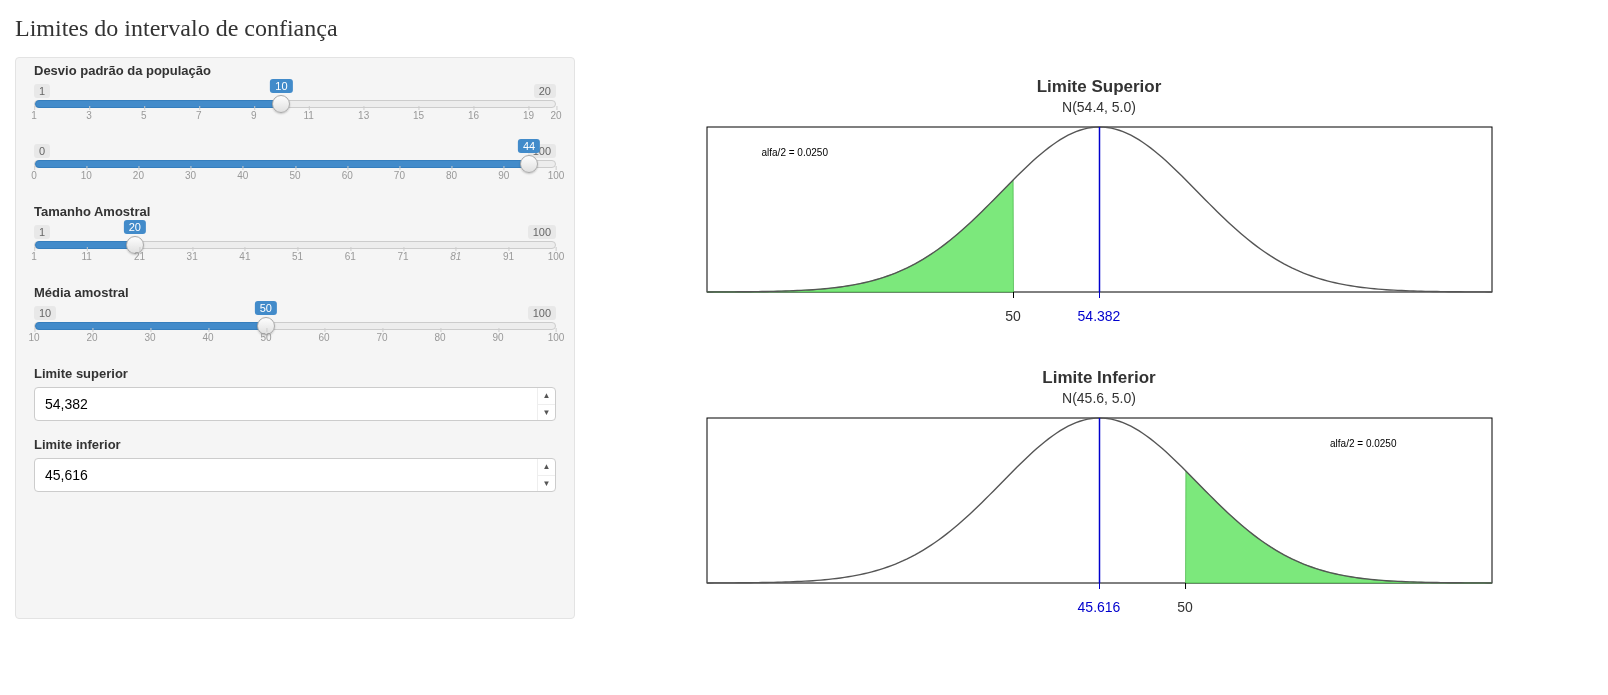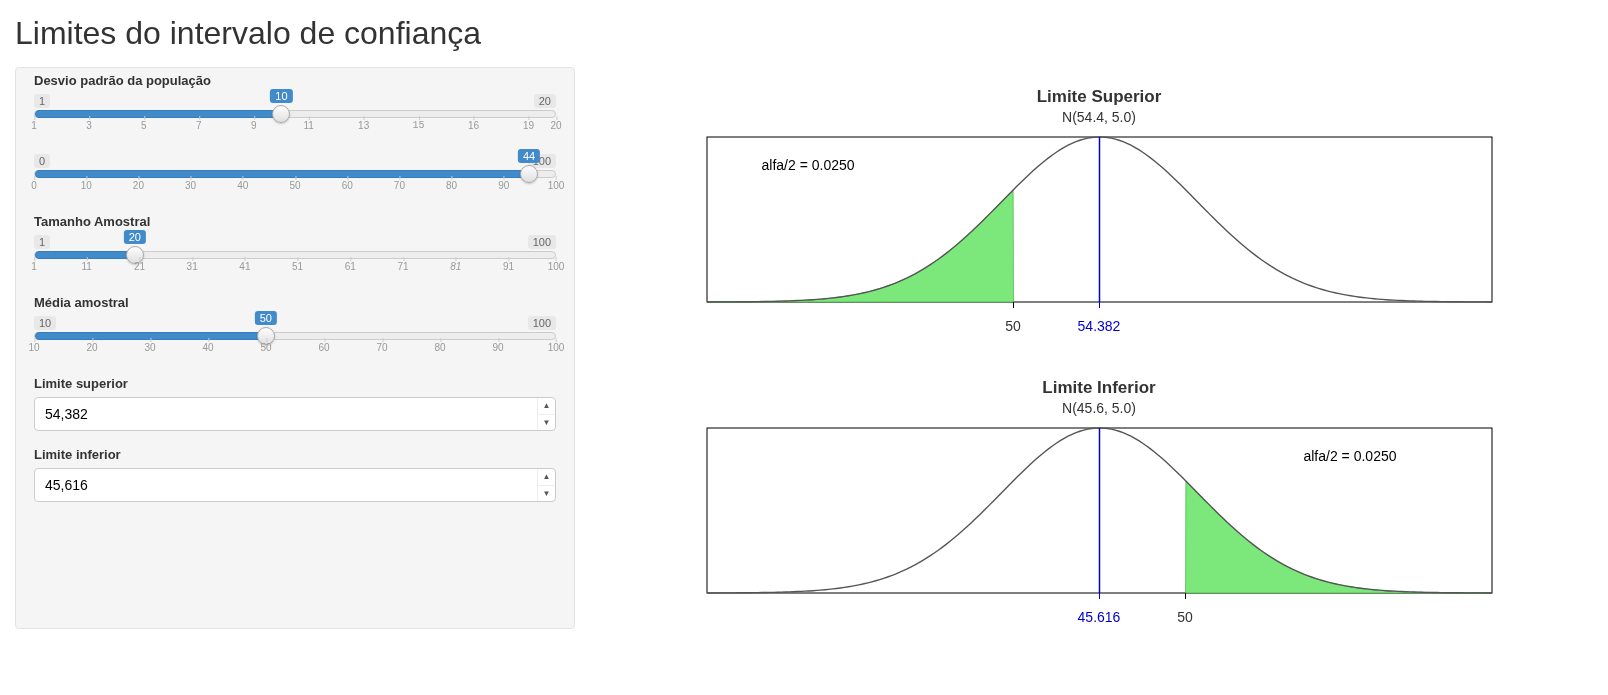--- a/index.html
+++ b/index.html
@@ -6,23 +6,24 @@
   body {
     margin: 0;
     padding: 10px 15px;
     font-family: "Helvetica Neue", Helvetica, Arial, sans-serif;
     font-size: 14px;
     color: #333;
     background: #fff;
   }
   h2 {
     font-weight: 500;
-    font-size: 32px;
+    font-size: 24px;
     margin: 5px 0 15px 0;
     color: #333;
+    font-family: Liberation Serif, serif;
   }
   .layout {
     display: flex;
     gap: 30px;
   }
   .sidebar-panel {
     width: 560px;
     background: #f5f5f5;
     border: 1px solid #e3e3e3;
     border-radius: 4px;
@@ -166,21 +167,21 @@
     margin: 4px auto 0 auto;
   }
   .xlabels span {
     position: absolute;
     font-size: 14px;
     transform: translateX(-50%);
   }
   .xlab-mean { color: #0000cd; }
   .annot {
     position: absolute;
-    font-size: 14px;
+    font-size: 10px;
     color: #000;
   }
 </style>
 </head>
 <body>
 
 <h2>Limites do intervalo de confiança</h2>
 
 <div class="layout">
   <div class="sidebar-panel">
@@ -199,21 +200,21 @@
             </div>
           </div>
           <div class="slider-ticks">
             <span style="left: 0%;">1</span>
             <span style="left: 10.5263%;">3</span>
             <span style="left: 21.0526%;">5</span>
             <span style="left: 31.5789%;">7</span>
             <span style="left: 42.1053%;">9</span>
             <span style="left: 52.6316%;">11</span>
             <span style="left: 63.1579%;">13</span>
-            <span style="left: 73.6842%; font-family: Liberation Mono, monospace;">15</span>
+            <span style="left: 73.6842%;">15</span>
             <span style="left: 84.2105%;">16</span>
             <span style="left: 94.7368%;">19</span>
             <span style="left: 100%;">20</span>
           </div>
         </div>
         <div class="form-group">
           <div class="slider-minmax">
             <span>0</span>
             <span>100</span>
           </div>

